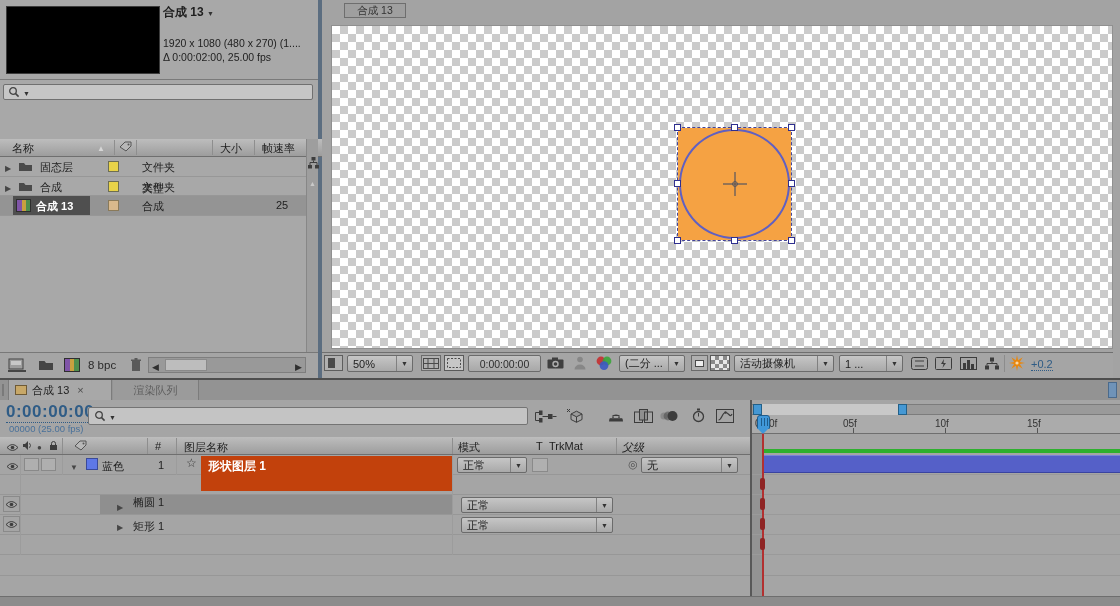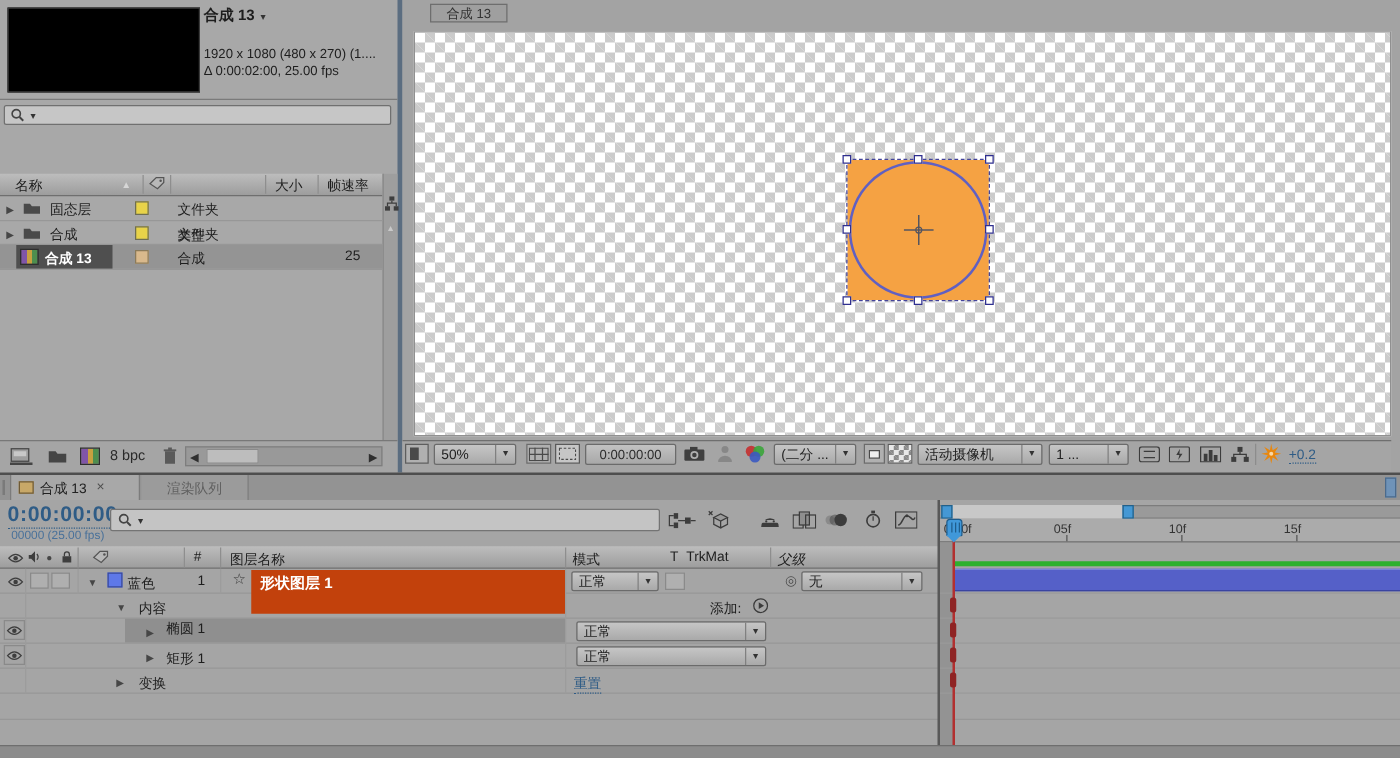--- a/index.html
+++ b/index.html
@@ -2,21 +2,21 @@
 <html><head>
 <meta charset="utf-8">
 <style>
   html,body{margin:0;padding:0;background:#6f6f6f;}
   #app{position:relative;width:1120px;height:606px;overflow:hidden;
        font-family:"Liberation Sans",sans-serif;font-size:11px;color:#1e1e1e;
        background:#a8a8a8;-webkit-user-select:none;}
   .abs{position:absolute;}
   .nw{white-space:nowrap;}
   .panel{position:absolute;background:#a8a8a8;}
-  .hdr{background:linear-gradient(#bdbdbd,#9d9d9d);}
+  .hdr{background:linear-gradient(#bdbdbd,#9d9d9d);padding-left:30px;}
   .vline{position:absolute;width:1px;background:#8e8e8e;}
   .hline{position:absolute;height:1px;background:#979797;}
   
   .dd{position:absolute;background:linear-gradient(#c6c6c6,#a9a9a9);border:1px solid #6b6b6b;
       border-radius:2px;display:flex;align-items:center;box-sizing:border-box;}
   .dd .lbl{flex:1;padding:0 5px;overflow:hidden;white-space:nowrap;color:#222;}
   .dd .arrbtn{width:15px;align-self:stretch;border-left:1px solid #808080;display:flex;
       align-items:center;justify-content:center;}
   .btnbox{position:absolute;background:linear-gradient(#c2c2c2,#a8a8a8);border:1px solid #6b6b6b;
       border-radius:2px;box-sizing:border-box;display:flex;align-items:center;justify-content:center;}
@@ -467,31 +467,20 @@
       <span class="arrbtn arr-down"></span>
     </div>
     <span class="abs" style="left:532px;top:3px;width:16px;height:14px;border:1px solid #8a8a8a;background:#b0b0b0;box-sizing:border-box;"></span>
     <span class="abs pickwhip" style="left:628px;top:3px;"></span>
     <div class="dd" style="left:641px;top:2px;width:97px;height:16px;">
       <span class="lbl">无</span>
       <span class="arrbtn arr-down"></span>
     </div>
   </div>
 
-  <div class="abs" style="left:0;top:475px;width:752px;height:20px;">
-    <span class="abs tw-open" style="left:93px;top:5px;"></span>
-    <span class="abs nw" style="left:111px;top:4px;">内容</span>
-    <span class="abs nw" style="left:568px;top:4px;">添加:</span>
-    <span class="abs" style="left:602px;top:3px;">
-      <svg width="13" height="13">
-          <circle cx="6.5" cy="6.5" r="5.5" fill="none" stroke="#3c3c3c"></circle>
-          <polygon points="5,3.8 9.2,6.5 5,9.2" fill="#3c3c3c"></polygon>
-        </svg>
-    </span>
-  </div>
 
   <div class="abs" style="left:0;top:495px;width:752px;height:20px;">
     <div class="abs" style="left:100px;top:0;width:352px;height:19px;background:#8f8f8f;"></div>
     <span class="abs" style="left:3px;top:1px;width:17px;height:16px;border:1px solid #8a8a8a;box-sizing:border-box;display:flex;align-items:center;justify-content:center;">
       <svg width="13" height="9">
           <path d="M1 4.5 Q6.5 -1.5 12 4.5 Q6.5 10.5 1 4.5Z" fill="none" stroke="#3e3e3e"></path>
           <circle cx="6.5" cy="4.5" r="1.8" fill="#3e3e3e"></circle>
         </svg>
     </span>
     <span class="abs tw-closed" style="left:117px;top:5px;"></span>
@@ -510,27 +499,20 @@
         </svg>
     </span>
     <span class="abs tw-closed" style="left:117px;top:5px;"></span>
     <span class="abs nw" style="left:133px;top:4px;">矩形 1</span>
     <div class="dd" style="left:461px;top:2px;width:152px;height:16px;">
       <span class="lbl">正常</span>
       <span class="arrbtn arr-down"></span>
     </div>
   </div>
 
-  <div class="abs" style="left:0;top:535px;width:752px;height:20px;">
-    <span class="abs tw-closed" style="left:93px;top:5px;"></span>
-    <span class="abs nw" style="left:111px;top:4px;">变换</span>
-    <span class="abs nw bluetext" style="left:459px;top:4px;border-bottom:1px dotted #2f5c86;">
-      <span>重置</span>
-    </span>
-  </div>
 
   <div class="hline" style="left:0;top:575px;width:1120px;"></div>
   <div class="abs" style="left:0;top:596px;width:1120px;height:10px;background:#8c8c8c;border-top:1px solid #6e6e6e;box-sizing:border-box;"></div>
 
   <div class="vline" style="left:750px;top:400px;width:2px;height:196px;background:#585858;"></div>
 
   <div class="abs" style="left:1108px;top:382px;width:9px;height:16px;background:#6f93b8;border:1px solid #4a6a8c;box-sizing:border-box;"></div>
 
   <div class="abs" style="left:752px;top:404px;width:368px;height:11px;background:#9a9a9a;border-top:1px solid #7c7c7c;border-bottom:1px solid #7c7c7c;box-sizing:border-box;"></div>
   <div class="abs" style="left:761px;top:404px;width:137px;height:11px;background:#c8c8c8;"></div>

